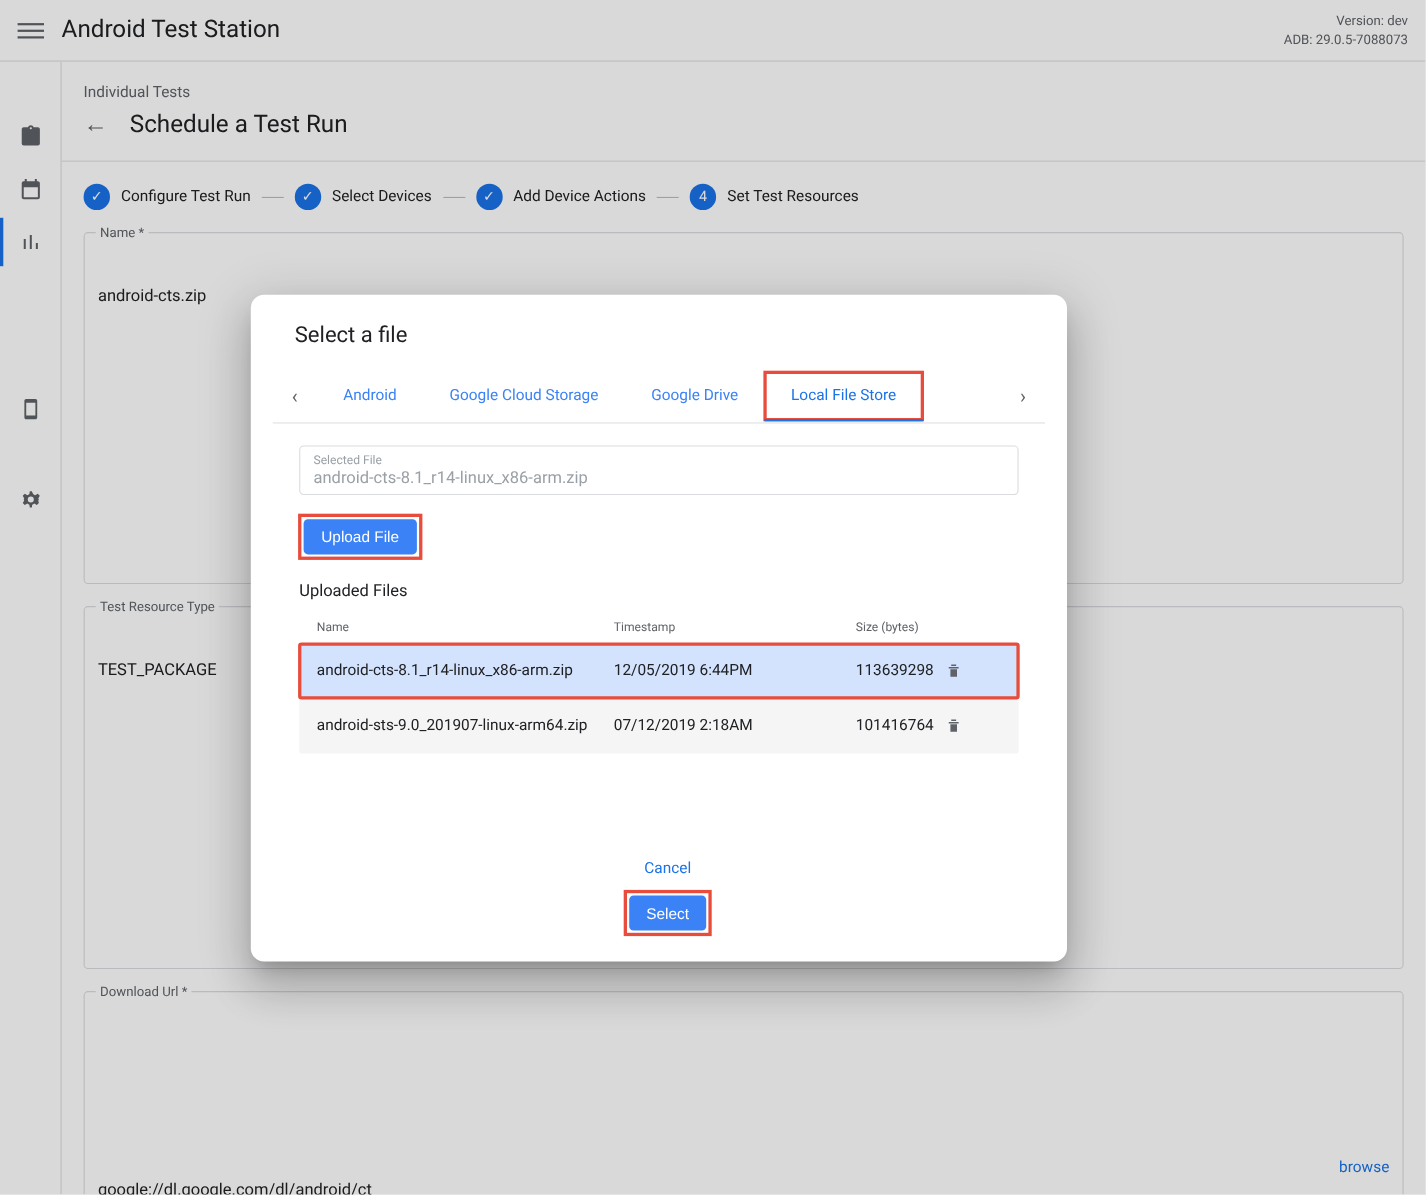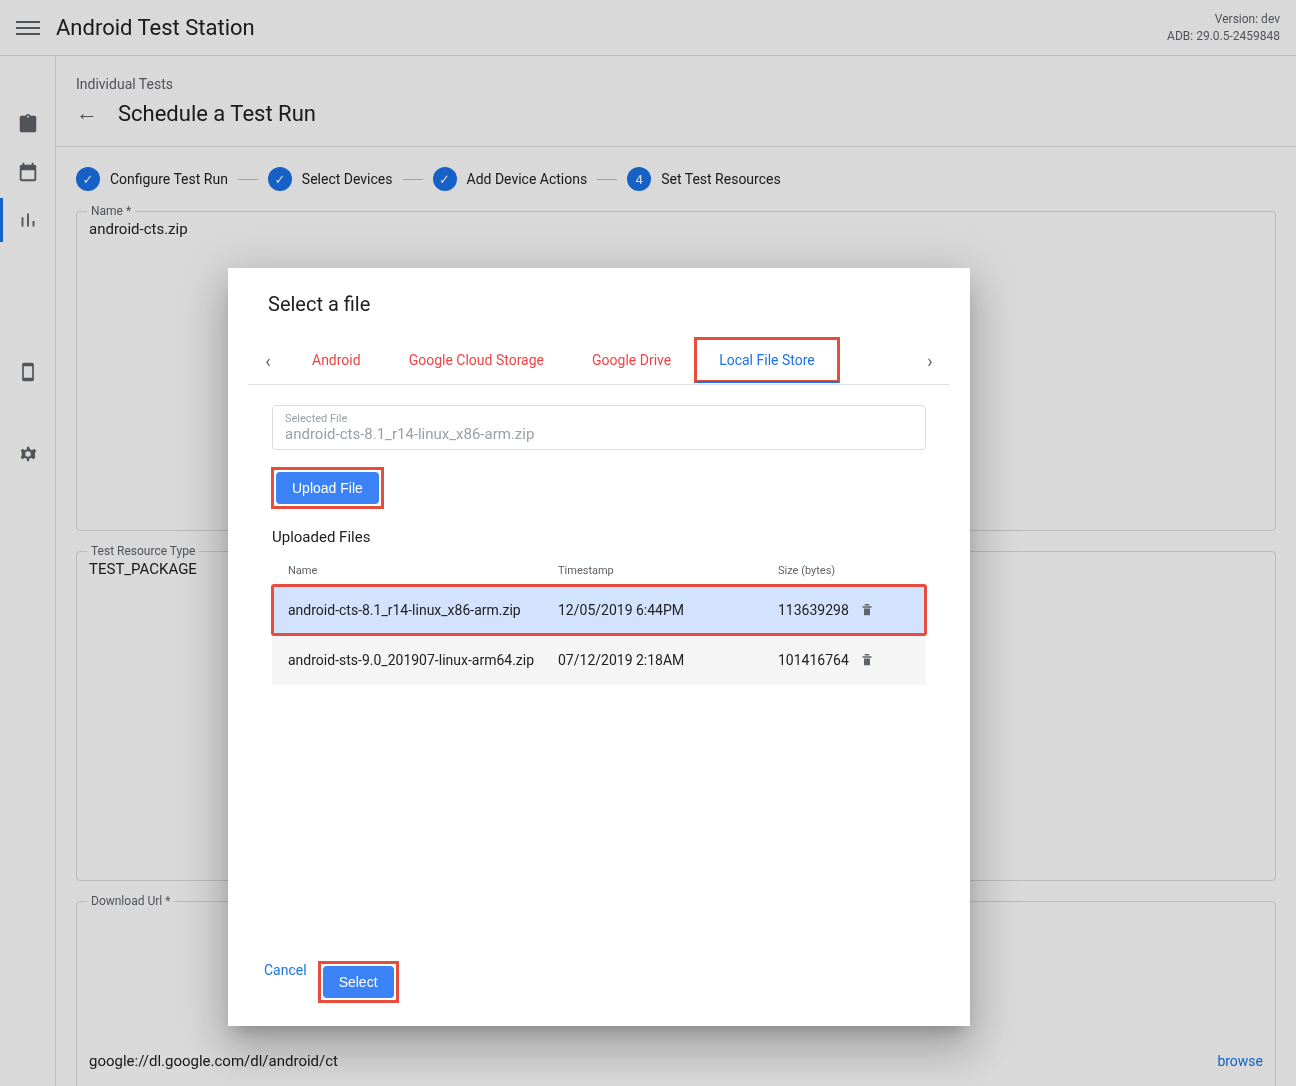--- a/index.html
+++ b/index.html
@@ -32,36 +32,36 @@
 .stepper { display: flex; align-items: center; gap: 10px; padding: 20px; }
 .step { display: flex; align-items: center; gap: 10px; }
 .step-circle { width: 24px; height: 24px; border-radius: 50%; background: #1a73e8; color: #fff; display: flex; align-items: center; justify-content: center; font-size: 13px; }
 .step-label { font-size: 14px; color: #202124; }
 .step-connector { width: 20px; height: 1px; background: #bdbdbd; }
 
 
 .form-row { display: flex; gap: 20px; padding: 0 20px; flex-direction: column; }
 .form-field { position: relative; border: 1px solid #dadce0; border-radius: 4px; padding: 8px 12px; flex: 1; }
 .form-field label { position: absolute; top: -8px; left: 10px; background: #fff; padding: 0 4px; font-size: 12px; color: #5f6368; }
-.form-field .value { font-size: 15px; color: #202124; white-space: nowrap; overflow: hidden; }
+.form-field .value { font-size: 15px; color: #202124; white-space: nowrap; overflow: hidden; margin-top: 40px; }
 .url-field { display: flex; align-items: center; gap: 8px; }
 .browse-link { color: #1a73e8; font-size: 14px; cursor: pointer; }
 
 
 .action-row { display: flex; gap: 12px; padding: 40px 20px; }
 .btn-outline { border: 1px solid #1a73e8; color: #1a73e8; background: #fff; padding: 8px 16px; border-radius: 4px; font-size: 14px; cursor: pointer; }
 .btn-primary { background: #3b82f6; color: #fff; border: none; padding: 8px 16px; border-radius: 4px; font-size: 14px; cursor: pointer; }
 .btn-primary.partial { width: 14px; overflow: hidden; padding: 8px 0 8px 10px; }
 
 
-.dialog { position: absolute; z-index: 100; left: 228px; top: 268px; width: 742px; height: 758px; background: #fff; border-radius: 0; box-shadow: 0 11px 15px -7px rgba(0,0,0,.2),0 24px 38px 3px rgba(0,0,0,.14),0 9px 46px 8px rgba(0,0,0,.12); padding: 24px 20px; display: flex; flex-direction: column; }
+.dialog { position: absolute; z-index: 100; left: 228px; top: 268px; width: 742px; height: 606px; background: #fff; border-radius: 12px; box-shadow: 0 11px 15px -7px rgba(0,0,0,.2),0 24px 38px 3px rgba(0,0,0,.14),0 9px 46px 8px rgba(0,0,0,.12); padding: 24px 20px; display: flex; flex-direction: column; }
 .dialog-title { font-size: 20px; color: #202124; margin-bottom: 20px; padding-left: 20px; }
 .tabs-row { display: flex; align-items: center; border-bottom: 1px solid #e0e0e0; position: relative; }
 .tab-nav { width: 40px; display: flex; align-items: center; justify-content: center; color: #5f6368; cursor: pointer; font-size: 18px; height: 48px; }
-.tab { padding: 14px 24px; font-size: 14px; color: #ef4444; cursor: pointer; position: relative; }
+.tab { padding: 14px 24px; font-size: 14px; color: #3b82f6; cursor: pointer; position: relative; }
 .tab.active { color: #1a73e8; }
 .tab.active::after { content: ''; position: absolute; bottom: -1px; left: 0; right: 0; height: 2px; background: #1a73e8; }
 .highlight-red { outline: 3px solid #e74c3c; outline-offset: -2px; }
 
 .selected-file-field { margin: 20px 24px 0; border: 1px solid #dadce0; border-radius: 4px; padding: 6px 12px; }
 .selected-file-field .lbl { font-size: 11px; color: #9aa0a6; }
 .selected-file-field .val { font-size: 15px; color: #9aa0a6; }
 
 .upload-wrap { margin: 18px 24px 12px; }
 .upload-btn { display: inline-block; }
@@ -74,40 +74,40 @@
 .th-ts { width: 220px; }
 .th-size { width: 80px; }
 .tr-row { display: flex; align-items: center; padding: 16px; font-size: 14px; color: #202124; border-radius: 2px; }
 .tr-row.selected { background: #d3e3fd; }
 .tr-row.alt { background: #f5f5f5; }
 .td-name { width: 270px; }
 .td-ts { width: 220px; }
 .td-size { width: 80px; }
 .td-del { width: 40px; color: #5f6368; cursor: pointer; text-align: center; }
 
-.dialog-footer { margin-top: auto; display: flex; align-items: flex-start; gap: 12px; padding-left: 16px; }
+.dialog-footer { margin-top: auto; display: flex; align-items: center; gap: 12px; padding-left: 16px; flex-direction: column; }
 .cancel-link { color: #1a73e8; font-size: 14px; cursor: pointer; }
 
 svg { display: block; }
 </style>
 </head>
 <body>
 
 <div class="header">
   <div class="header-left">
     <div class="menu-btn">
         <span></span>
         <span></span>
         <span></span>
       </div>
     <div class="app-title">Android Test Station</div>
   </div>
   <div class="header-right">
     <div>Version: dev</div>
-    <div>ADB: 29.0.5-2459848</div>
+    <div>ADB: 29.0.5-7088073</div>
   </div>
 </div>
 
 <div class="sidebar">
   <div class="sidebar-icon">
     <svg width="22" height="22" viewBox="0 0 24 24" fill="#5f6368">
         <path d="M19 3h-4.18C14.4 1.84 13.3 1 12 1s-2.4.84-2.82 2H5c-1.1 0-2 .9-2 2v14c0 1.1.9 2 2 2h14c1.1 0 2-.9 2-2V5c0-1.1-.9-2-2-2zm-7 0c.55 0 1 .45 1 1s-.45 1-1 1-1-.45-1-1 .45-1 1-1z"></path>
       </svg>
   </div>
   <div class="sidebar-icon">

